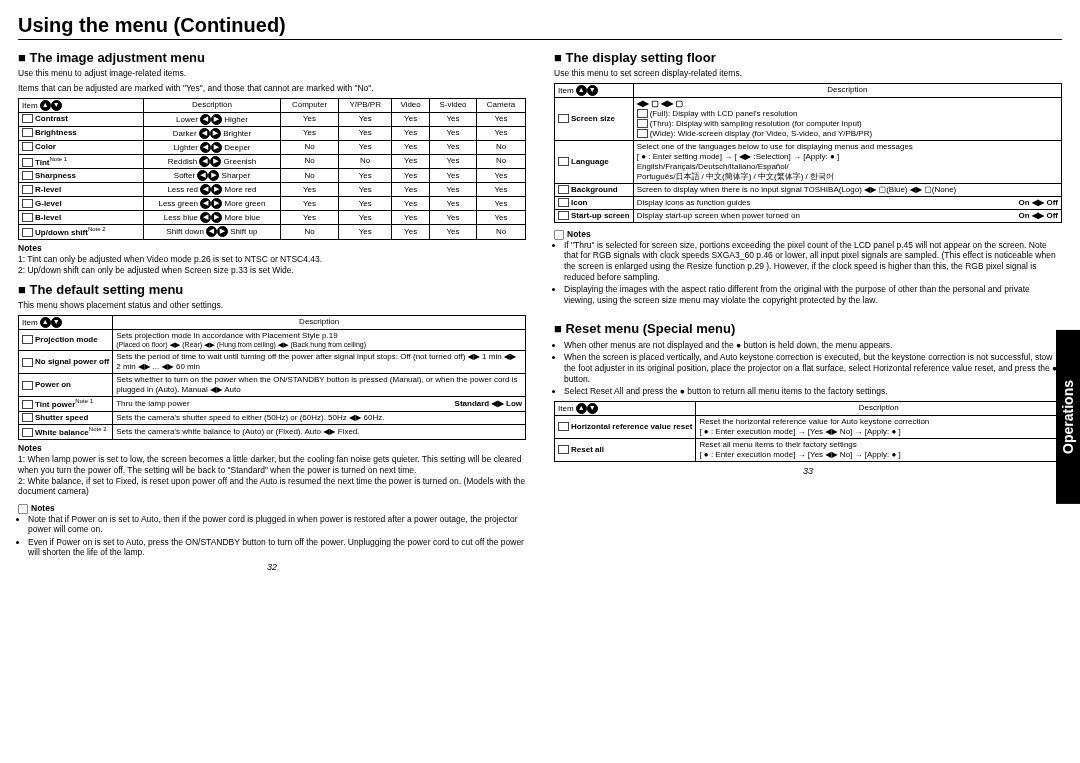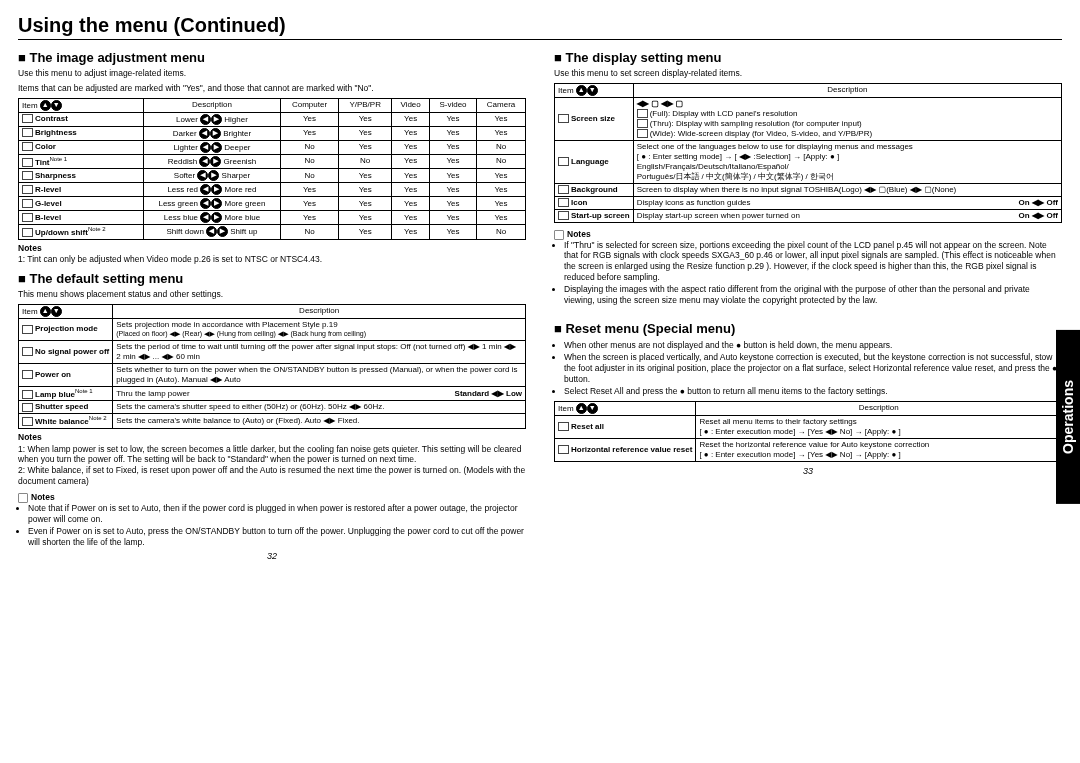--- a/index.html
+++ b/index.html
@@ -130,20 +130,21 @@
               <td style="text-align:center;">No</td>
               <td style="text-align:center;">Yes</td>
               <td style="text-align:center;">Yes</td>
               <td style="text-align:center;">Yes</td>
               <td style="text-align:center;">No</td>
             </tr>
           </tbody>
     </table>
     <div class="notes-h">Notes</div>
     <div>1: Tint can only be adjusted when Video mode p.26 is set to NTSC or NTSC4.43.</div>
+    <div>2: Up/down shift can only be adjusted when Screen size p.33 is set Wide.</div>
 
     <div class="sec-h blk">The default setting menu</div>
     <p class="intro">This menu shows placement status and other settings.</p>
     <table class="lr">
       <tbody>
             <tr>
               <th class="c1" style="text-align:left;"><span>Item</span> <span class="arrow black">▲</span><span class="arrow black">▼</span></th>
               <th>Description</th>
             </tr>
       </tbody>
@@ -154,21 +155,21 @@
             </tr>
             <tr>
               <td class="iconcell c1"><span class="ico"></span><span class="bold">No signal power off</span></td>
               <td>Sets the period of time to wait until turning off the power after signal input stops: Off (not turned off) ◀▶ 1 min ◀▶ 2 min ◀▶ ... ◀▶ 60 min</td>
             </tr>
             <tr>
               <td class="iconcell c1"><span class="ico"></span><span class="bold">Power on</span></td>
               <td>Sets whether to turn on the power when the ON/STANDBY button is pressed (Manual), or when the power cord is plugged in (Auto).  Manual ◀▶ Auto</td>
             </tr>
             <tr>
-              <td class="iconcell c1"><span class="ico"></span><span class="bold">Lamp blue</span><span class="sup">Note 1</span></td>
+              <td class="iconcell c1"><span class="ico"></span><span class="bold">Tint power</span><span class="sup">Note 1</span></td>
               <td>
                 <div style="display:flex;justify-content:space-between;">
                   <span>Thru the lamp power</span>
                   <span class="bold">Standard ◀▶ Low</span>
                 </div>
               </td>
             </tr>
             <tr>
               <td class="iconcell c1"><span class="ico"></span><span class="bold">Shutter speed</span></td>
               <td>Sets the camera's shutter speed to either (50Hz) or (60Hz). 50Hz ◀▶ 60Hz.</td>
@@ -185,21 +186,21 @@
 
     <div style="margin-top:6px;"><span class="note-icon"></span><span class="bold">Notes</span></div>
     <ul class="notes">
       <li>Note that if Power on is set to Auto, then if the power cord is plugged in when power is restored after a power outage, the projector power will come on.</li>
       <li>Even if Power on is set to Auto, press the ON/STANDBY button to turn off the power. Unplugging the power cord to cut off the power will shorten the life of the lamp.</li>
     </ul>
     <div class="pagenum">32</div>
   </div>
 
   <div class="col">
-    <div class="sec-h blk">The display setting menu</div>
+    <div class="sec-h blk">The display setting floor</div>
     <p class="intro">Use this menu to set screen display-related items.</p>
     <table class="lr">
       <tbody>
             <tr>
               <th class="c1" style="text-align:left;"><span>Item</span> <span class="arrow black">▲</span><span class="arrow black">▼</span></th>
               <th>Description</th>
             </tr>
       </tbody>
           <tbody id="disp-rows">
             <tr>
@@ -260,26 +261,26 @@
     </ul>
     <table class="lr" style="margin-top:4px;">
       <tbody>
             <tr>
               <th class="c1" style="text-align:left;width:100px;"><span>Item</span> <span class="arrow black">▲</span><span class="arrow black">▼</span></th>
               <th>Description</th>
             </tr>
       </tbody>
           <tbody id="reset-rows">
             <tr>
+              <td class="iconcell" style="width:100px;"><span class="ico"></span><span class="bold">Horizontal reference value reset</span></td>
+              <td>Reset the horizontal reference value for Auto keystone correction<br>[ ● : Enter execution mode] → [Yes ◀▶ No] → [Apply: ● ]</td>
+            </tr>
+            <tr>
               <td class="iconcell" style="width:100px;"><span class="ico"></span><span class="bold">Reset all</span></td>
               <td>Reset all menu items to their factory settings<br>[ ● : Enter execution mode] → [Yes ◀▶ No] → [Apply: ● ]</td>
-            </tr>
-            <tr>
-              <td class="iconcell" style="width:100px;"><span class="ico"></span><span class="bold">Horizontal reference value reset</span></td>
-              <td>Reset the horizontal reference value for Auto keystone correction<br>[ ● : Enter execution mode] → [Yes ◀▶ No] → [Apply: ● ]</td>
             </tr>
           </tbody>
     </table>
     <div class="pagenum">33</div>
   </div>
 </div>
 
 <div class="tab">Operations</div>
 </div>
 

